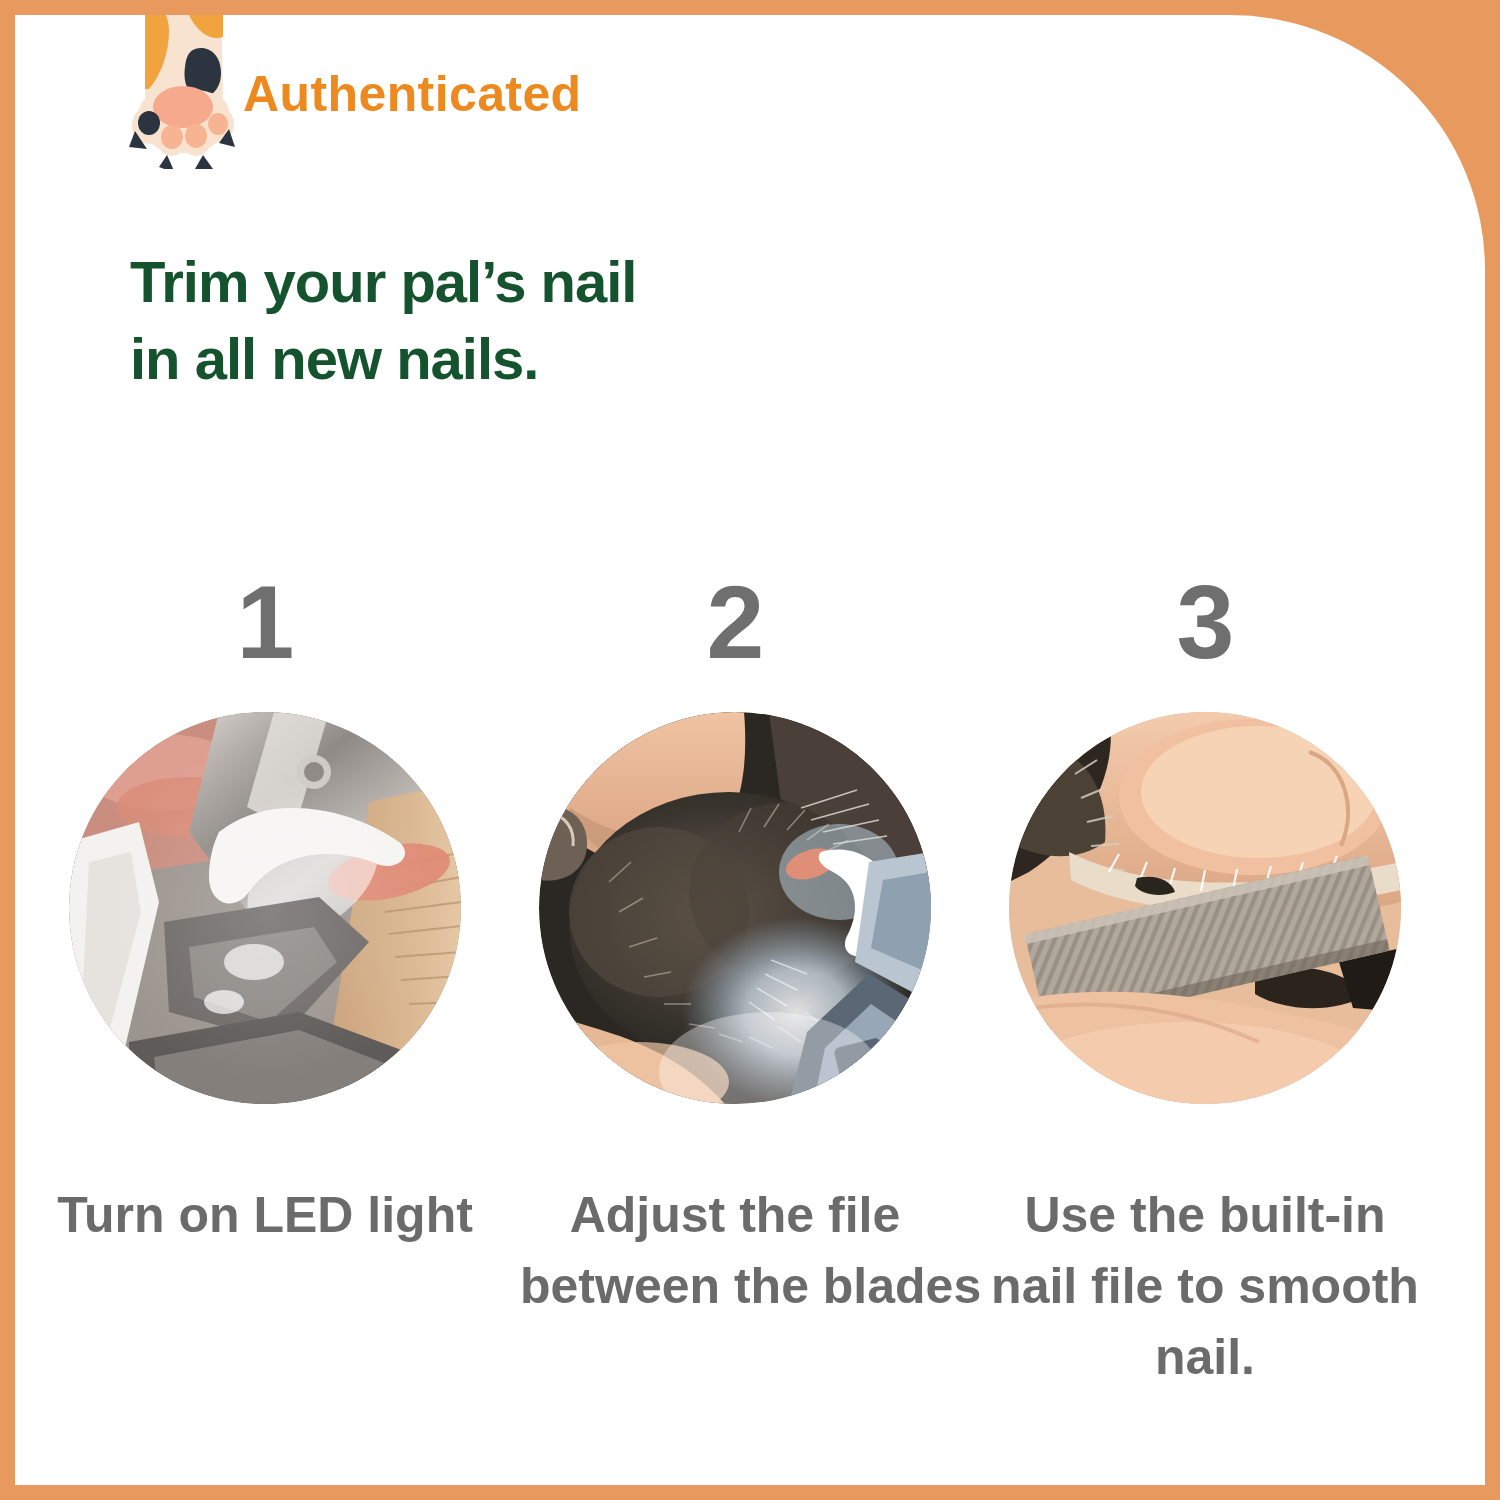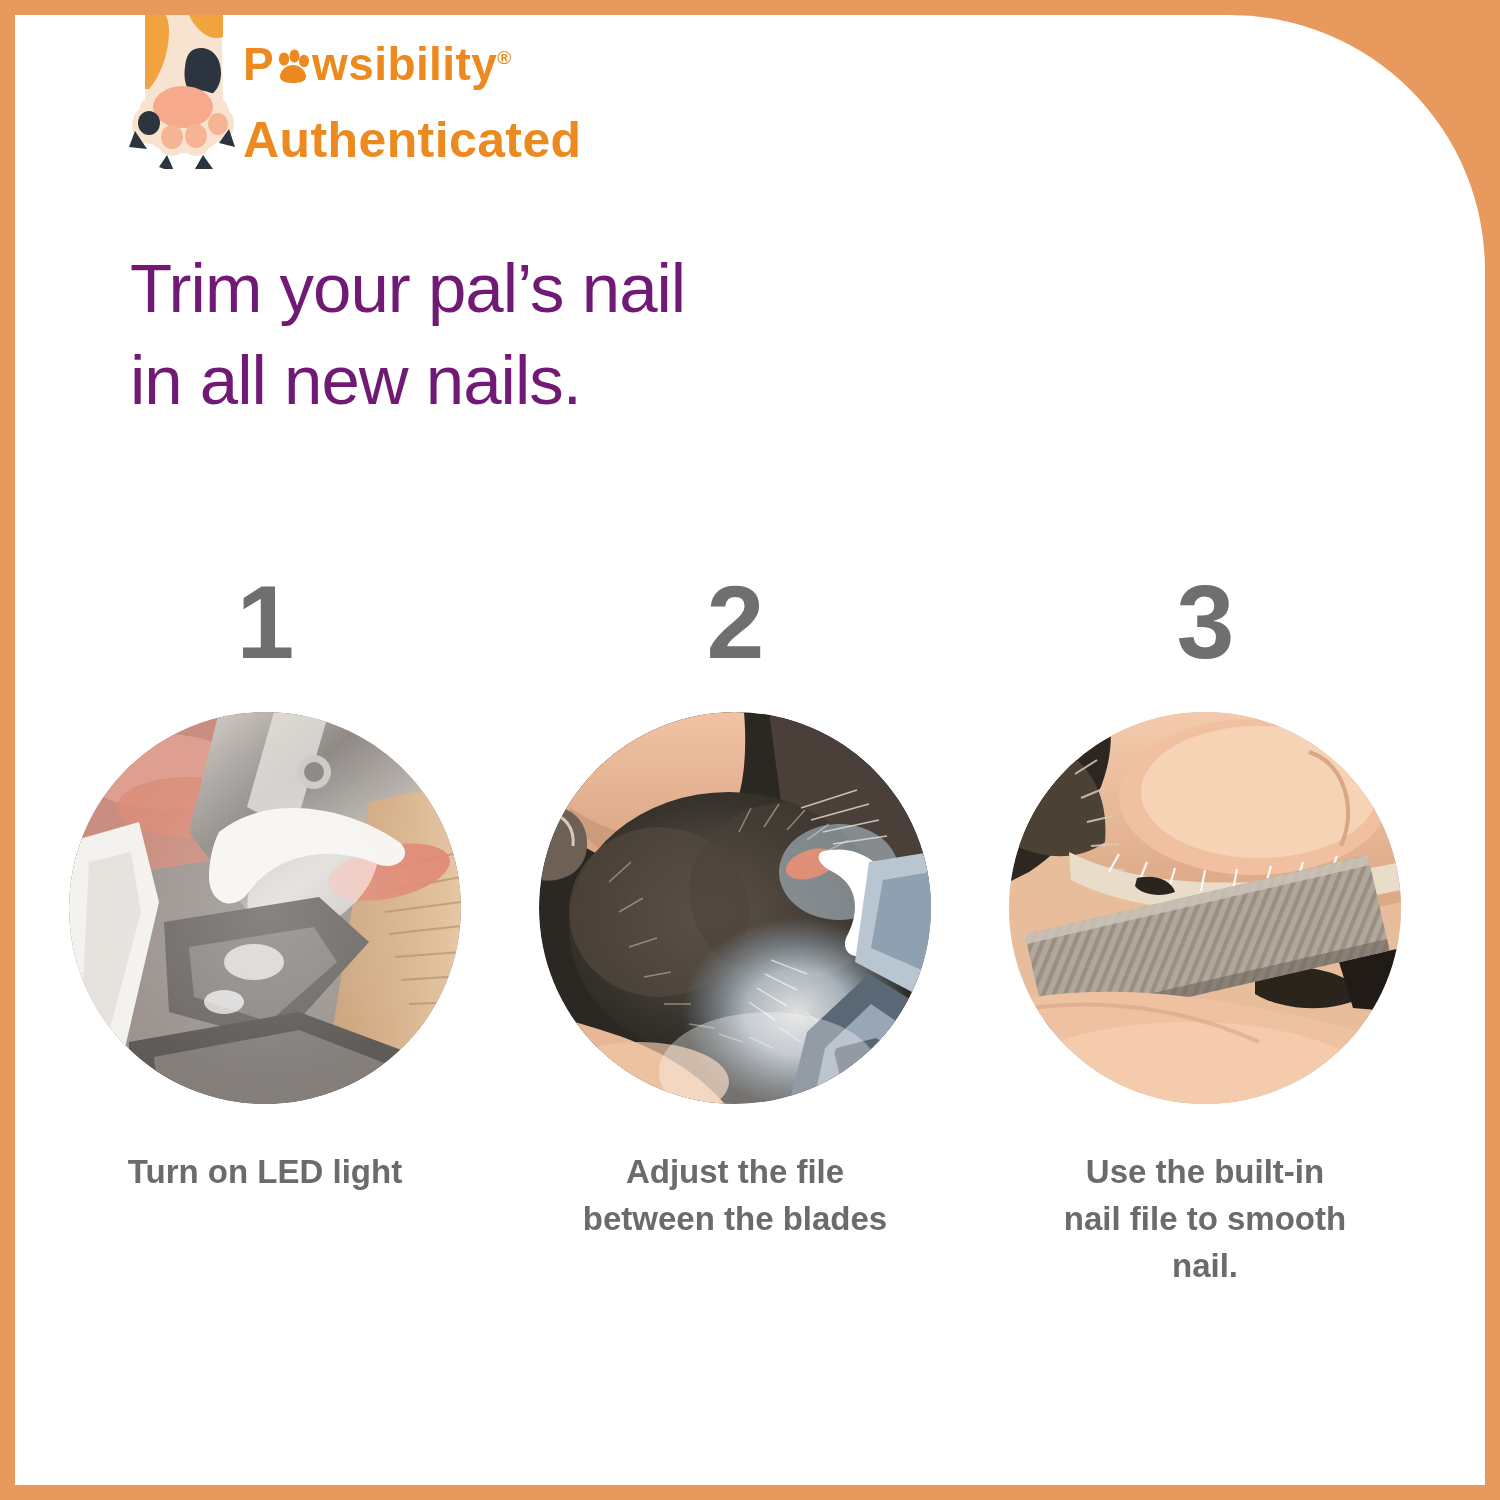--- a/index.html
+++ b/index.html
@@ -61,23 +61,23 @@
     position:relative;
     vertical-align:-7px;
     margin:0 -1px;
   }
 
   
   #headline{
     position:absolute;
     left:115px; top:228px;
     width:1000px;
-    color:#701a75;
-    font-weight:normal;
-    font-size:69px;
+    color:#14532d;
+    font-weight:bold;
+    font-size:58px;
     line-height:1.33;
     letter-spacing:-1px;
   }
   #headline .hl-line{ display:block; white-space:nowrap; }
 
   
   #steps{
     position:absolute;
     left:15px; top:555px;
     width:1470px;
@@ -101,24 +101,24 @@
   .step-circle{
     width:392px; height:392px;
     border-radius:50%;
     margin-top:22px;
     overflow:hidden;
     position:relative;
     background:#cfcac4;
   }
   .step-circle svg{ display:block; width:100%; height:100%; }
   .step-caption{
-    margin-top:45px;
+    margin-top:76px;
     color:#6b6b6b;
     font-weight:bold;
-    font-size:33px;
+    font-size:50px;
     line-height:1.42;
     text-align:center;
     width:430px;
   }
   .cap-line{ display:block; white-space:nowrap; }
 </style>
 </head>
 <body>
 
 <div id="poster">
@@ -154,28 +154,20 @@
 
             <path d="M10 134 L22 152 L4 150 Z" fill="#2c3440"></path>
             <path d="M42 158 L50 176 L34 170 Z" fill="#2c3440"></path>
             <path d="M78 158 L88 172 L70 172 Z" fill="#2c3440"></path>
             <path d="M104 132 L110 150 L94 146 Z" fill="#2c3440"></path>
           </g>
         </svg>
       </div>
 
       <div id="wordmark">
-        <div class="logo-line" id="logo-line1"><span>P</span><span class="pawglyph">
-            <svg viewBox="0 0 40 40" xmlns="http://www.w3.org/2000/svg">
-              <ellipse cx="11" cy="12" rx="5.2" ry="6.6" fill="#ED8A1F"></ellipse>
-              <ellipse cx="21.5" cy="9" rx="5" ry="6.6" fill="#ED8A1F"></ellipse>
-              <ellipse cx="31" cy="14" rx="5" ry="6.2" fill="#ED8A1F"></ellipse>
-              <path d="M20 18 C27 18 33 24 33 29.5 C33 34 28 36 20 36 C12 36 7 34 7 29.5 C7 24 13 18 20 18 Z" fill="#ED8A1F"></path>
-            </svg>
-          </span><span>wsibility</span><span id="logo-reg">®</span></div>
         <div class="logo-line" id="logo-line2">Authenticated</div>
       </div>
     </div>
 
     <div id="headline">
       <span class="hl-line">Trim your pal’s nail</span>
       <span class="hl-line">in all new nails.</span>
     </div>
 
     <div id="steps">

